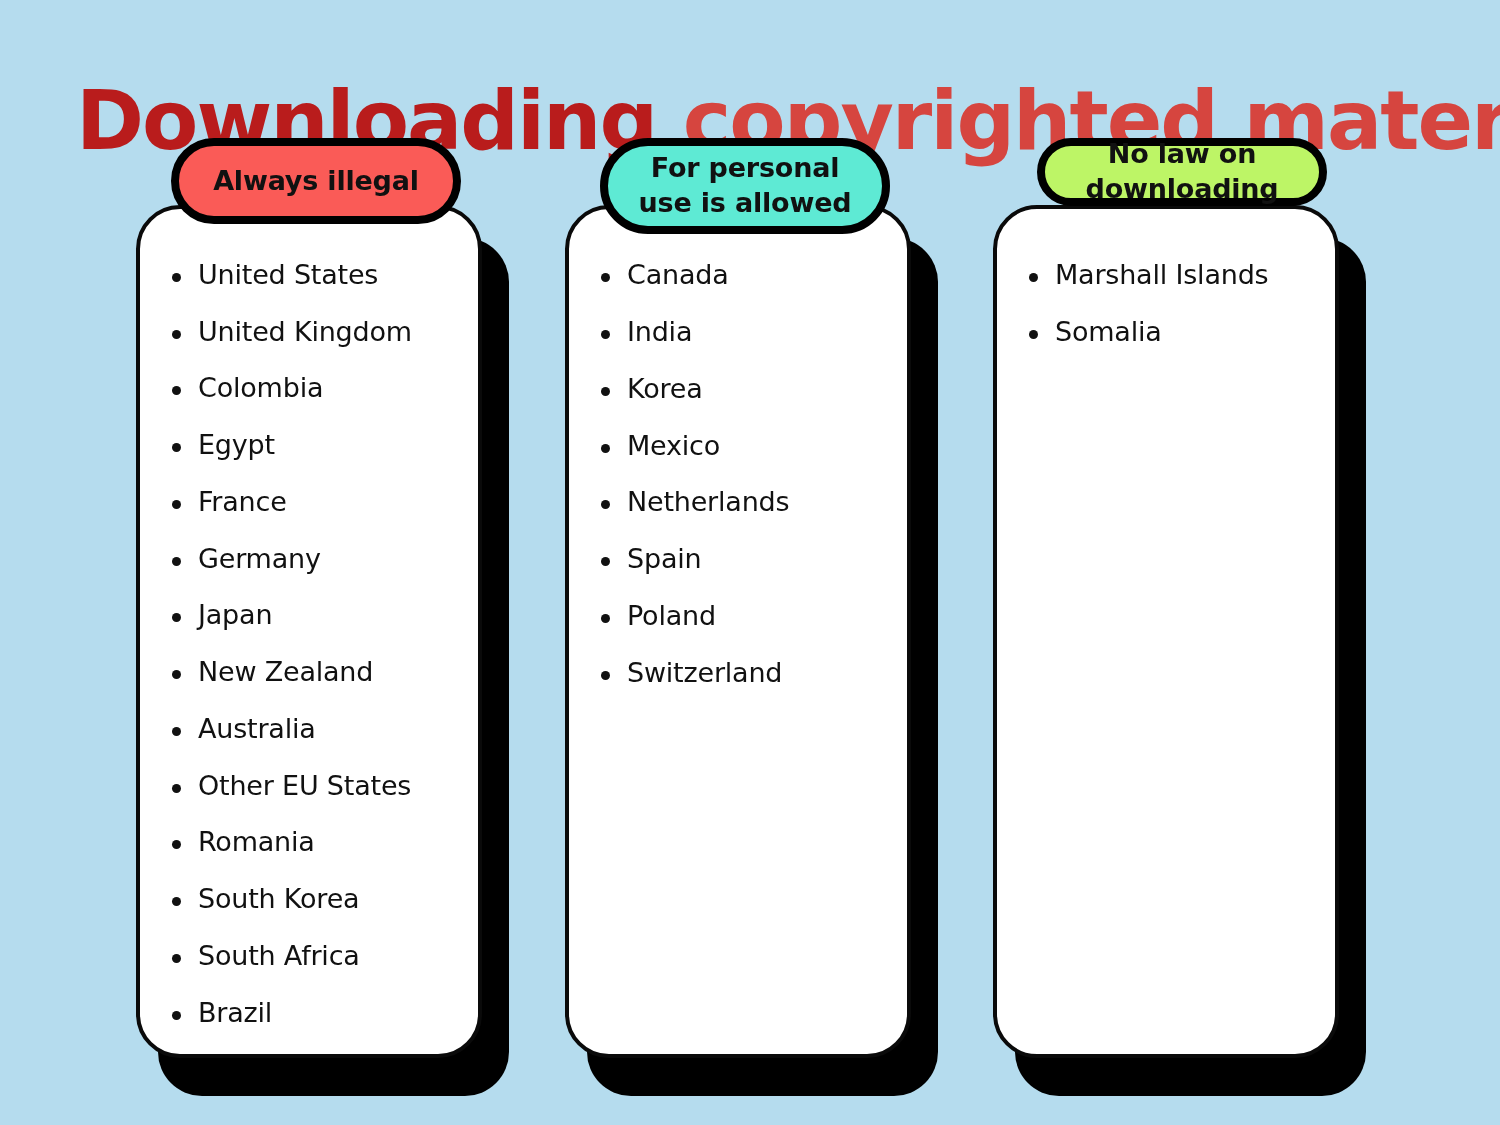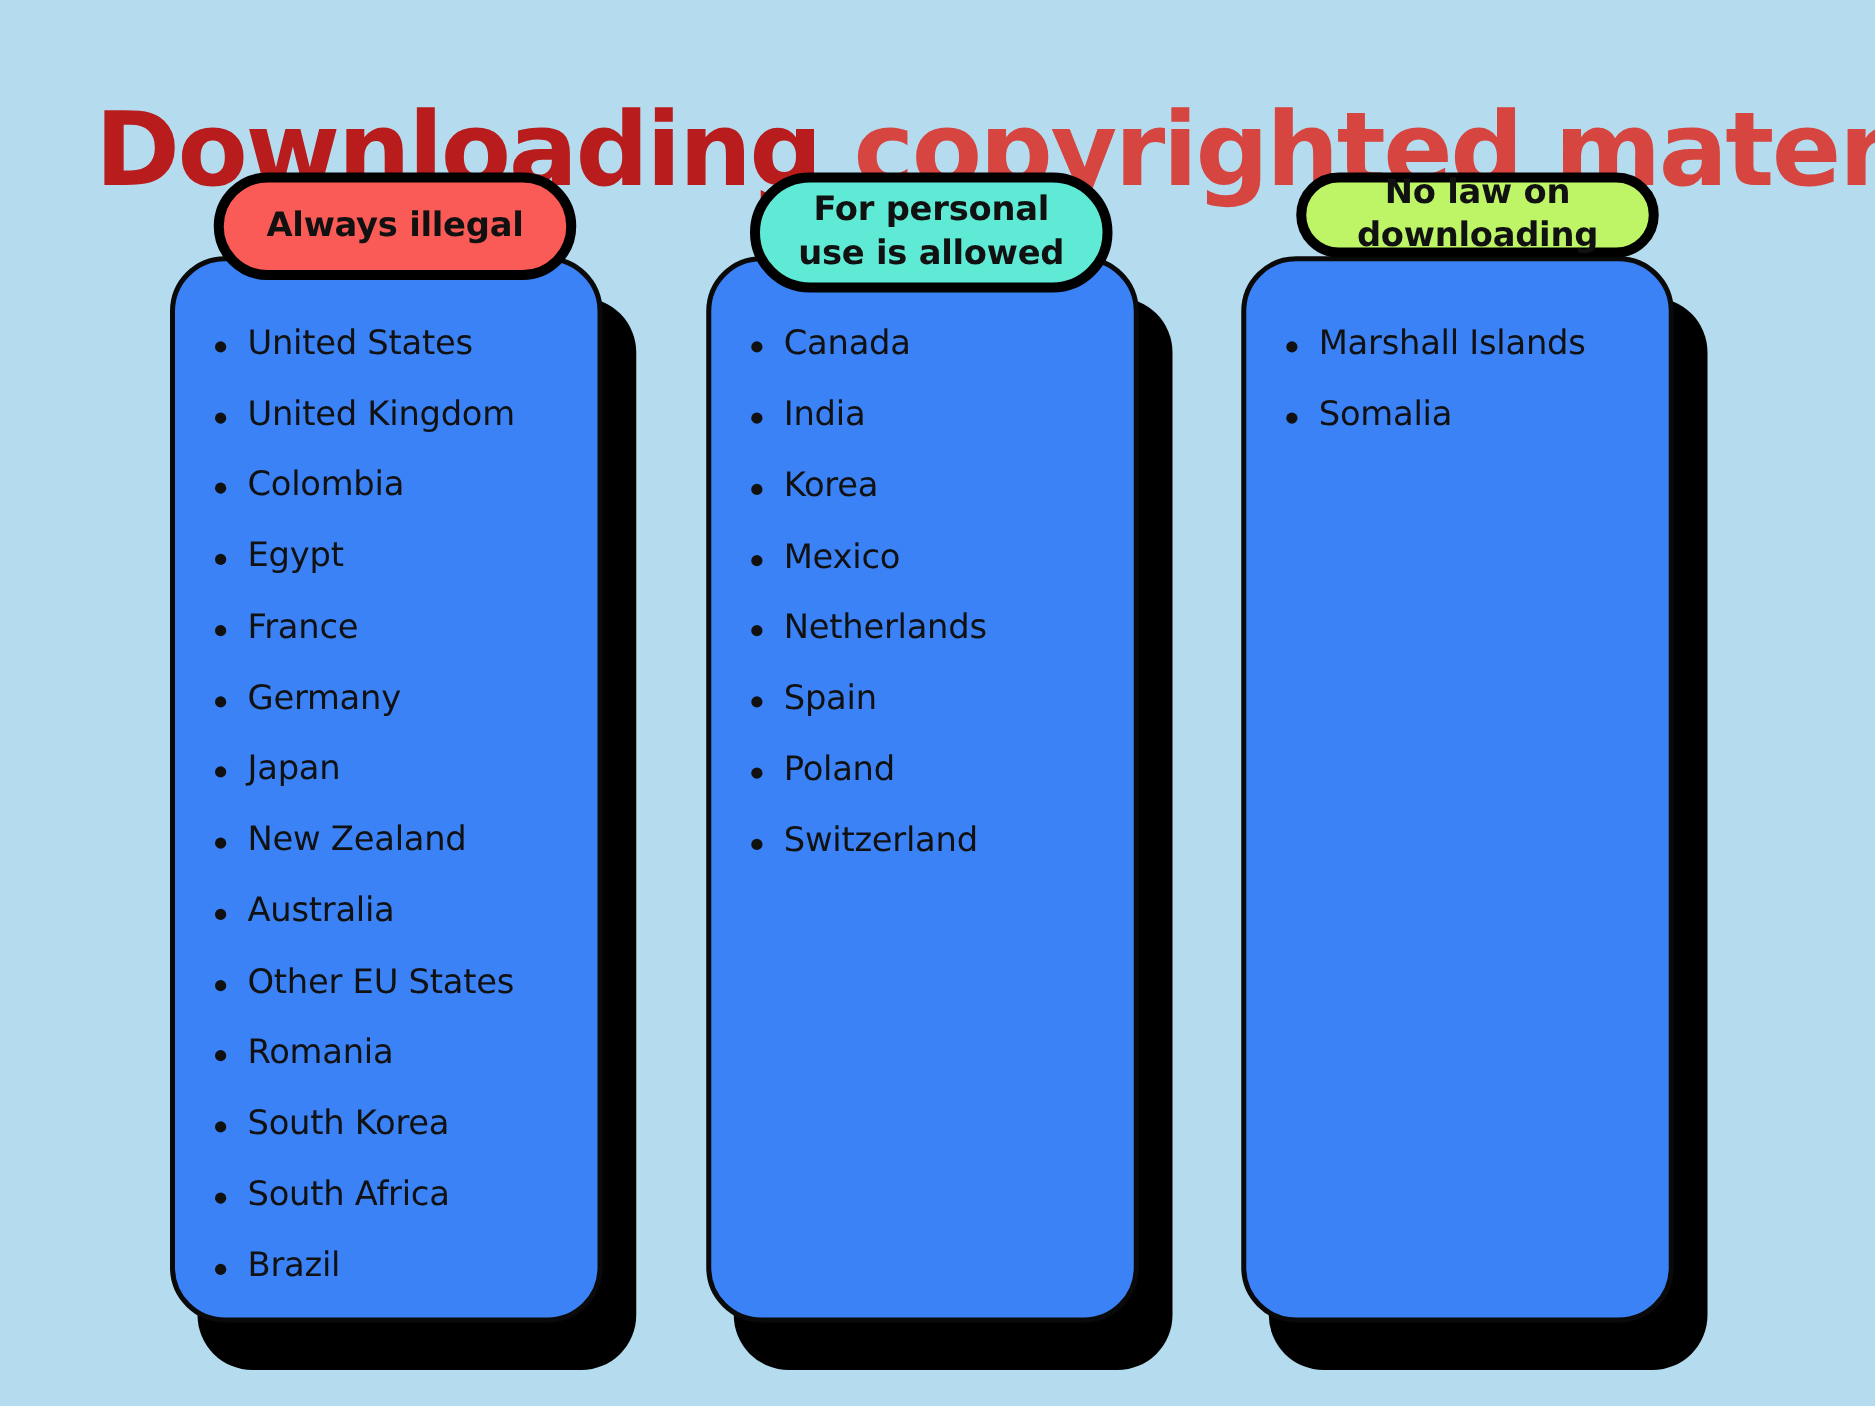--- a/index.html
+++ b/index.html
@@ -69,21 +69,21 @@
     border-radius: 44px;
   }
 
   .card {
     position: absolute;
     left: 0;
     top: 67px;
     width: 346px;
     height: 853px;
     box-sizing: border-box;
-    background: #3b82f6;
+    background: #ffffff;
     border: 4px solid #0a0a0a;
     border-radius: 44px;
     overflow: hidden;
   }
 
   .card-list {
     margin: 0;
     padding: 52px 14px 0 58px;
     list-style: none;
   }

